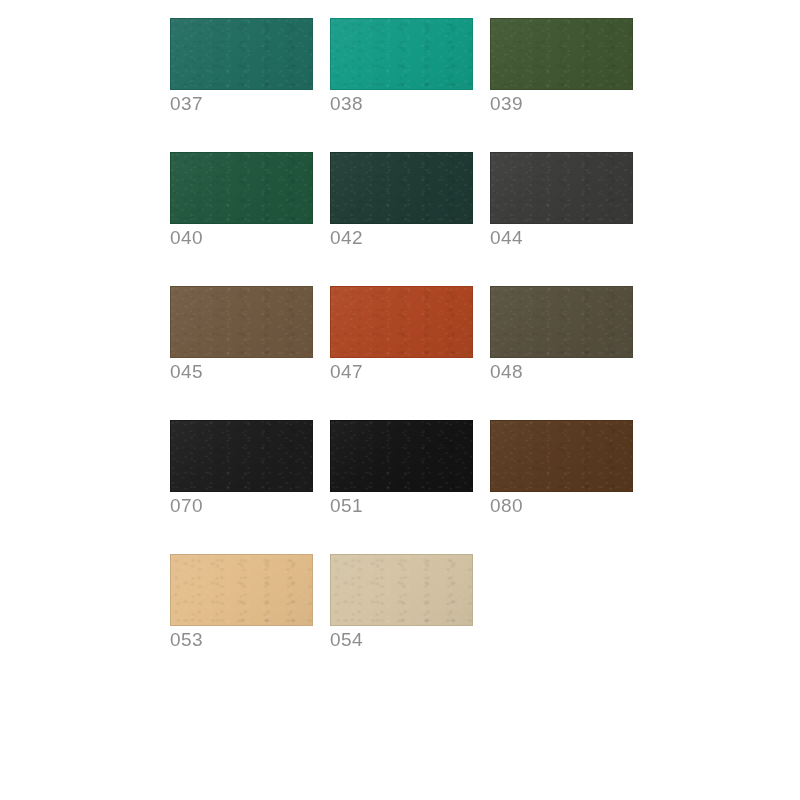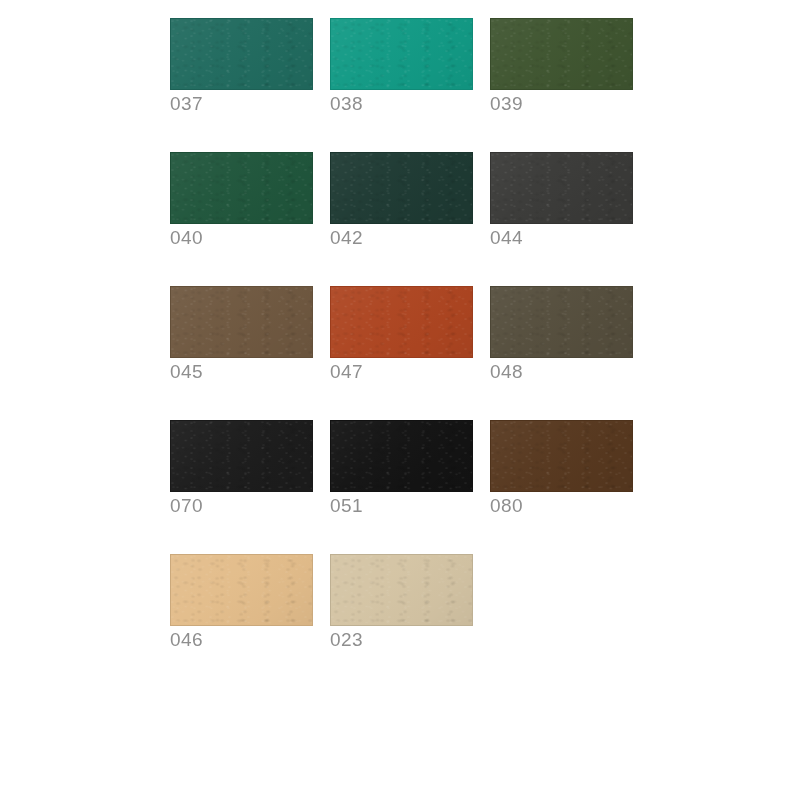--- a/index.html
+++ b/index.html
@@ -176,23 +176,23 @@
           <div class="grain"></div>
           <div class="sheen"></div>
         </div>
         <div class="swatch-label">080</div>
       </div>
       <div class="swatch-cell">
         <div class="swatch-chip" style="background-color: rgb(227, 189, 139);">
           <div class="grain"></div>
           <div class="sheen"></div>
         </div>
-        <div class="swatch-label">046</div>
+        <div class="swatch-label">053</div>
       </div>
       <div class="swatch-cell">
         <div class="swatch-chip" style="background-color: rgb(212, 196, 164);">
           <div class="grain"></div>
           <div class="sheen"></div>
         </div>
-        <div class="swatch-label">023</div>
+        <div class="swatch-label">054</div>
       </div>
     </div>
 </div>
 
 </body></html>

